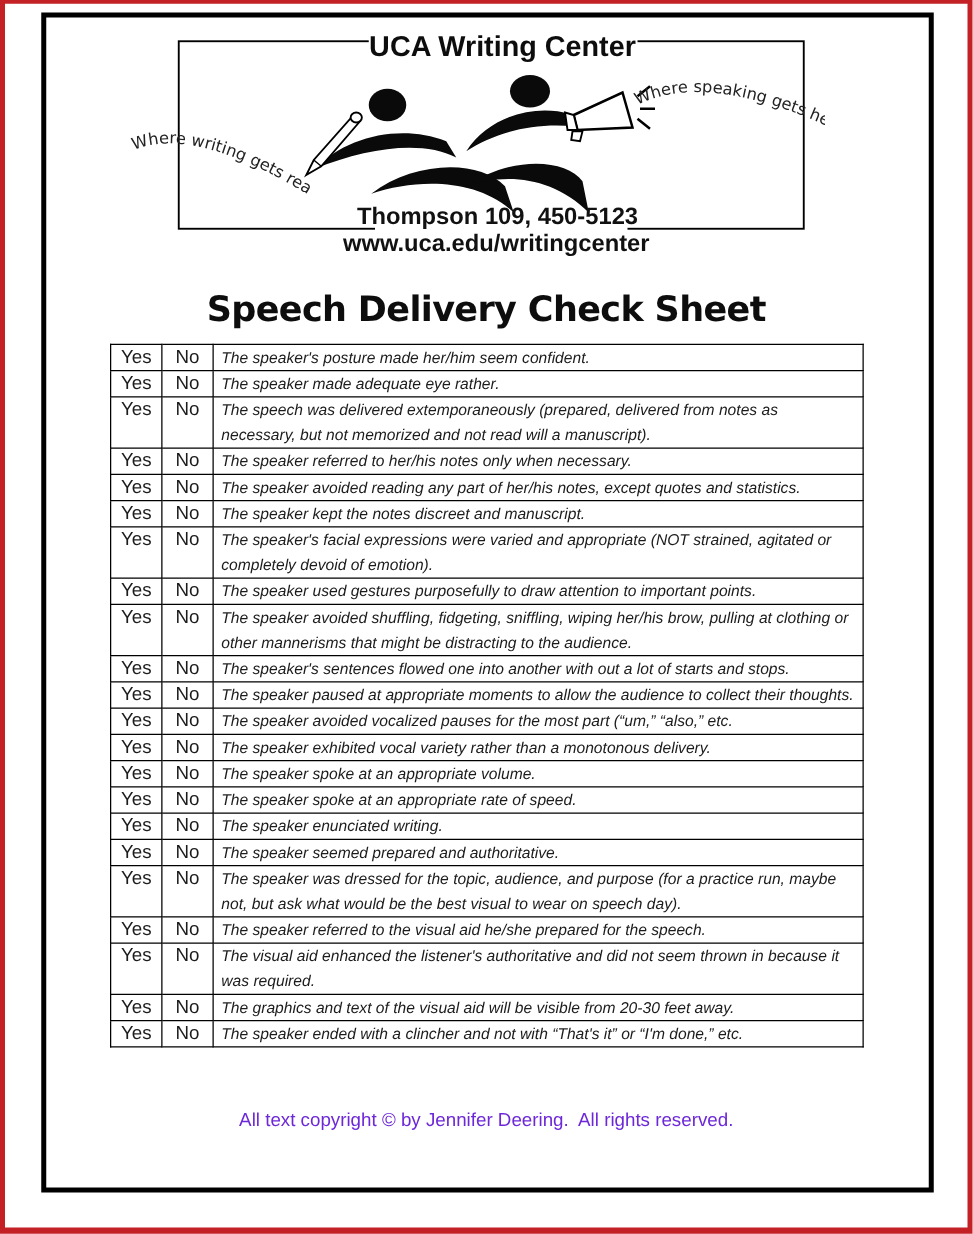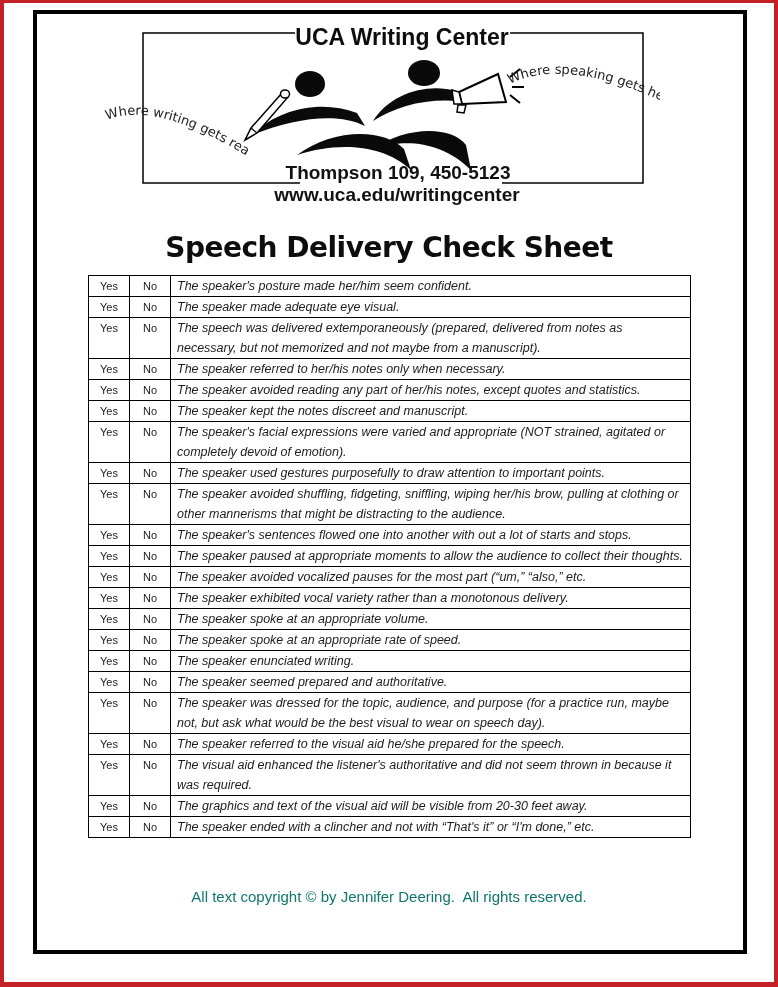--- a/index.html
+++ b/index.html
@@ -22,25 +22,25 @@
     letter-spacing:-0.5px;color:#0d0d0d;
   }
   table.check-table{
     position:absolute;left:88px;top:275px;width:603px;
     border-collapse:collapse;table-layout:fixed;
     font-size:12.5px;color:#1c1c1c;
   }
   table.check-table td{
     border:1px solid #000;line-height:20px;vertical-align:top;
   }
-  td.yn{width:40px;text-align:center;font-size:11px;padding:0;cursor:pointer;}
+  td.yn{width:40px;text-align:center;font-size:15px;padding:0;cursor:pointer;}
   td.stmt{padding:0 6px;font-style:italic;}
   .footer{
     position:absolute;top:888px;left:0;width:778px;text-align:center;
-    font-size:15px;color:#0f766e;white-space:pre-wrap;
+    font-size:15px;color:#6d28d9;white-space:pre-wrap;
   }
   .svg-sans{font-family:"Liberation Sans",sans-serif;}
   .svg-comic{font-family:"DejaVu Sans",sans-serif;}
 </style>
 </head>
 <body>
 
 <div class="black-frame"></div>
 
 <svg class="logo-svg" width="565" height="200" viewBox="0 0 565 200">
@@ -99,26 +99,26 @@
 <table class="check-table">
   <tbody>
       <tr>
         <td class="yn">Yes</td>
         <td class="yn">No</td>
         <td class="stmt">The speaker's posture made her/him seem confident.</td>
       </tr>
       <tr>
         <td class="yn">Yes</td>
         <td class="yn">No</td>
-        <td class="stmt">The speaker made adequate eye visual.</td>
-      </tr>
-      <tr>
-        <td class="yn">Yes</td>
-        <td class="yn">No</td>
-        <td class="stmt">The speech was delivered extemporaneously (prepared, delivered from notes as necessary, but not memorized and not maybe from a manuscript).</td>
+        <td class="stmt">The speaker made adequate eye rather.</td>
+      </tr>
+      <tr>
+        <td class="yn">Yes</td>
+        <td class="yn">No</td>
+        <td class="stmt">The speech was delivered extemporaneously (prepared, delivered from notes as necessary, but not memorized and not read will a manuscript).</td>
       </tr>
       <tr>
         <td class="yn">Yes</td>
         <td class="yn">No</td>
         <td class="stmt">The speaker referred to her/his notes only when necessary.</td>
       </tr>
       <tr>
         <td class="yn">Yes</td>
         <td class="yn">No</td>
         <td class="stmt">The speaker avoided reading any part of her/his notes, except quotes and statistics.</td>

